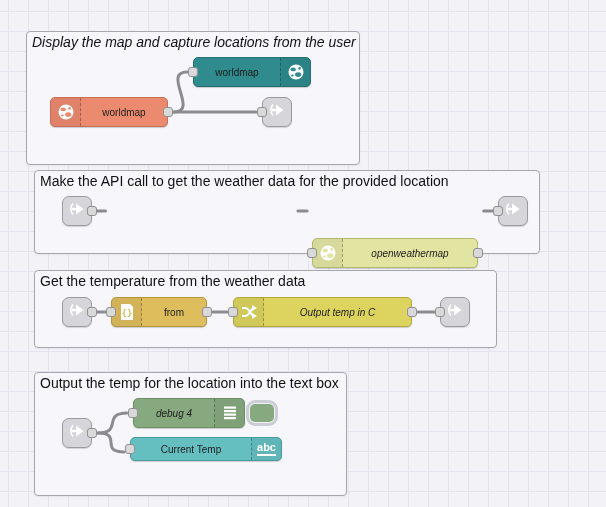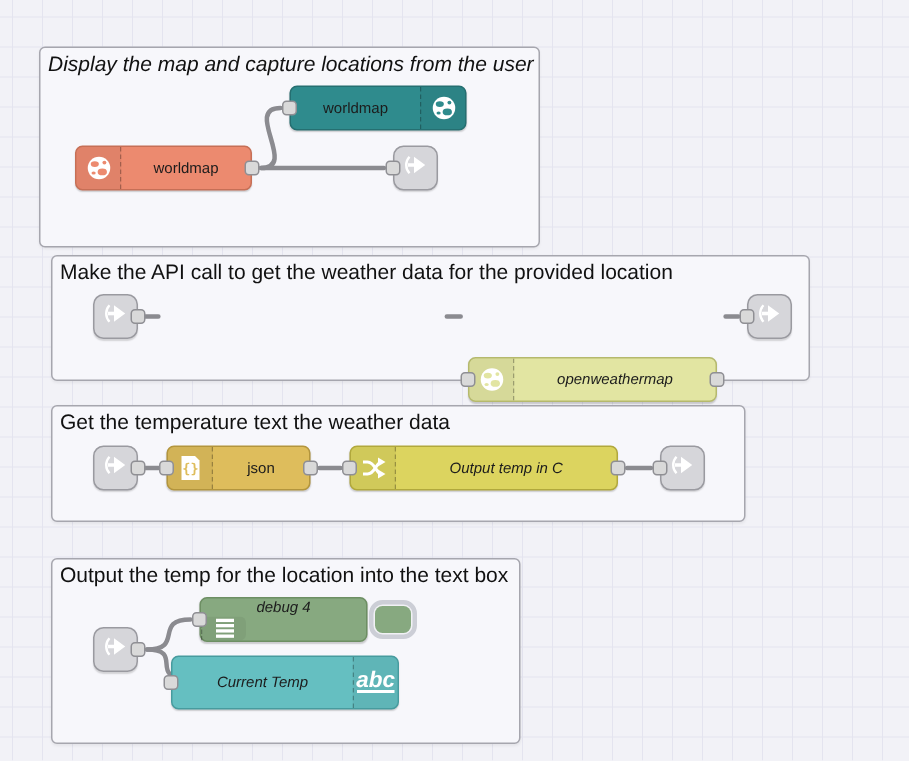--- a/index.html
+++ b/index.html
@@ -18,21 +18,21 @@
   #wires path{stroke:#8b8b90;stroke-width:3;fill:none;stroke-linecap:round;pointer-events:stroke;}
   .node{position:absolute;display:flex;align-items:stretch;border-radius:5px;z-index:3;
     box-sizing:border-box;box-shadow:0 1px 1px rgba(0,0,0,0.18);}
   .node-label{flex:1;display:flex;align-items:center;justify-content:center;
     font-size:10px;color:#1c1c1c;padding:0 6px;white-space:nowrap;}
   .node-label.italic{font-style:italic;}
   .node-icon{width:30px;display:flex;align-items:center;justify-content:center;
     background:rgba(0,0,0,0.05);box-sizing:border-box;}
   .icon-left{border-right:1px dashed rgba(0,0,0,0.28);border-radius:4px 0 0 4px;}
   .icon-right{border-left:1px dashed rgba(0,0,0,0.28);border-radius:0 4px 4px 0;}
-  .abc-glyph{color:#fff;font-weight:bold;font-size:15px;border-bottom:2px solid #fff;
+  .abc-glyph{color:#fff;font-weight:bold;font-size:11px;border-bottom:2px solid #fff;
     padding-bottom:1px;line-height:11px;}
   .port{position:absolute;width:10px;height:10px;background:#d9d9d9;border:1px solid #8f8f94;
     border-radius:3px;top:50%;margin-top:-5px;box-sizing:border-box;z-index:4;}
   .port-in{left:-6px;}
   .port-out{right:-6px;}
   .link-node{position:absolute;background:#d6d6da;border:1px solid #9a9aa0;border-radius:7px;
     display:flex;align-items:center;justify-content:center;z-index:3;
     box-sizing:border-box;box-shadow:0 1px 1px rgba(0,0,0,0.15);}
   .toggle{position:absolute;border:3px solid #ccced6;background:#f1f1f5;border-radius:9px;
     box-sizing:border-box;z-index:3;}
@@ -42,21 +42,21 @@
 <body>
 
 <div id="canvas">
     <div class="group" style="left: 26px; top: 31px; width: 334px; height: 134px; font-style: italic;">
       <div class="group-label">Display the map and capture locations from the user</div>
     </div>
     <div class="group" style="left: 34px; top: 170px; width: 506px; height: 84px;">
       <div class="group-label">Make the API call to get the weather data for the provided location</div>
     </div>
     <div class="group" style="left: 34px; top: 270px; width: 463px; height: 78px;">
-      <div class="group-label">Get the temperature text the weather data</div>
+      <div class="group-label">Get the temperature from the weather data</div>
     </div>
     <div class="group" style="left: 34px; top: 372px; width: 313px; height: 124px;">
       <div class="group-label">Output the temp for the location into the text box</div>
     </div>
     <svg id="wires" width="606" height="507">
       <path d="M174 112 C 199 112 162 72 187 72"></path>
       <path d="M174 112 C 199 112 231 112 256 112"></path>
       <path d="M98 211 C 123 211 76 211 101 211"></path>
       <path d="M299 211 C 324 211 281 211 306 211"></path>
       <path d="M484 211 C 509 211 467 211 492 211"></path>
@@ -138,21 +138,21 @@
         </svg></span>
       <span class="port port-out"></span>
     </div>
     <div class="node" style="left: 111px; top: 297px; width: 96px; height: 30px; background: rgb(222, 189, 92); border: 1px solid rgb(179, 149, 61);">
       <span class="node-icon icon-left">
         <svg width="16" height="18" viewBox="0 0 16 18">
       <path d="M2 1 h9 l3 3 v13 h-12 z" fill="#fff"></path>
       <text x="8" y="12.5" font-size="9" font-weight="bold" fill="#debd5c" text-anchor="middle" font-family="DejaVu Sans Mono, monospace">{}</text>
         </svg>
       </span>
-      <span class="node-label">json</span>
+      <span class="node-label">from</span>
       <span class="port port-in"></span>
       <span class="port port-out"></span>
     </div>
     <div class="node" style="left: 233px; top: 297px; width: 179px; height: 30px; background: rgb(220, 212, 95); border: 1px solid rgb(177, 168, 60);">
       <span class="node-icon icon-left">
         <svg width="18" height="18" viewBox="0 0 18 18">
       <path d="M2 5 h3 c5 0 6 8 9 8" stroke="#fff" stroke-width="2" fill="none"></path>
       <path d="M2 13 h3 c5 0 6 -8 9 -8" stroke="#fff" stroke-width="2" fill="none"></path>
       <polygon points="12,2 17,5 12,8" fill="#fff"></polygon>
       <polygon points="12,10 17,13 12,16" fill="#fff"></polygon>
@@ -171,35 +171,35 @@
       <span class="port port-in"></span>
     </div>
     <div class="link-node" style="left: 62px; top: 418px; width: 30px; height: 30px;">
       <span><svg width="18" height="18" viewBox="0 0 18 18">
       <path d="M5 3.5 a8 8 0 0 0 0 11" stroke="#fff" stroke-width="1.6" fill="none"></path>
       <path d="M4 9 h5" stroke="#fff" stroke-width="2.4"></path>
       <polygon points="8,3.5 15.5,9 8,14.5" fill="#fff"></polygon>
         </svg></span>
       <span class="port port-out"></span>
     </div>
-    <div class="node" style="left: 133px; top: 398px; width: 112px; height: 30px; background: rgb(135, 169, 128); border: 1px solid rgb(109, 143, 99); flex-direction: column;">
+    <div class="node" style="left: 133px; top: 398px; width: 112px; height: 30px; background: rgb(135, 169, 128); border: 1px solid rgb(109, 143, 99);">
       <span class="node-label italic">debug 4</span>
       <span class="node-icon icon-right">
         <svg width="16" height="16" viewBox="0 0 16 16" fill="#fff">
       <rect x="2" y="1.5" width="12" height="2.2"></rect>
           <rect x="2" y="5" width="12" height="2.2"></rect>
       <rect x="2" y="8.5" width="12" height="2.2"></rect>
           <rect x="2" y="12" width="12" height="2.2"></rect>
         </svg>
       </span>
       <span class="port port-in"></span>
     </div>
     <div class="toggle" style="left: 246px; top: 400px; width: 32px; height: 26px;">
       <div class="toggle-inner" style="background: rgb(135, 169, 128);"></div>
     </div>
-    <div class="node" style="left: 114px; top: 437px; width: 152px; height: 36px; background: rgb(101, 191, 193); border: 1px solid rgb(71, 155, 158); font-style: italic;">
+    <div class="node" style="left: 130px; top: 437px; width: 152px; height: 24px; background: rgb(101, 191, 193); border: 1px solid rgb(71, 155, 158);">
       <span class="node-label">Current Temp</span>
       <span class="node-icon icon-right">
         <span class="abc-glyph">abc</span>
       </span>
       <span class="port port-in"></span>
     </div>
   </div>
 
 </body></html>

